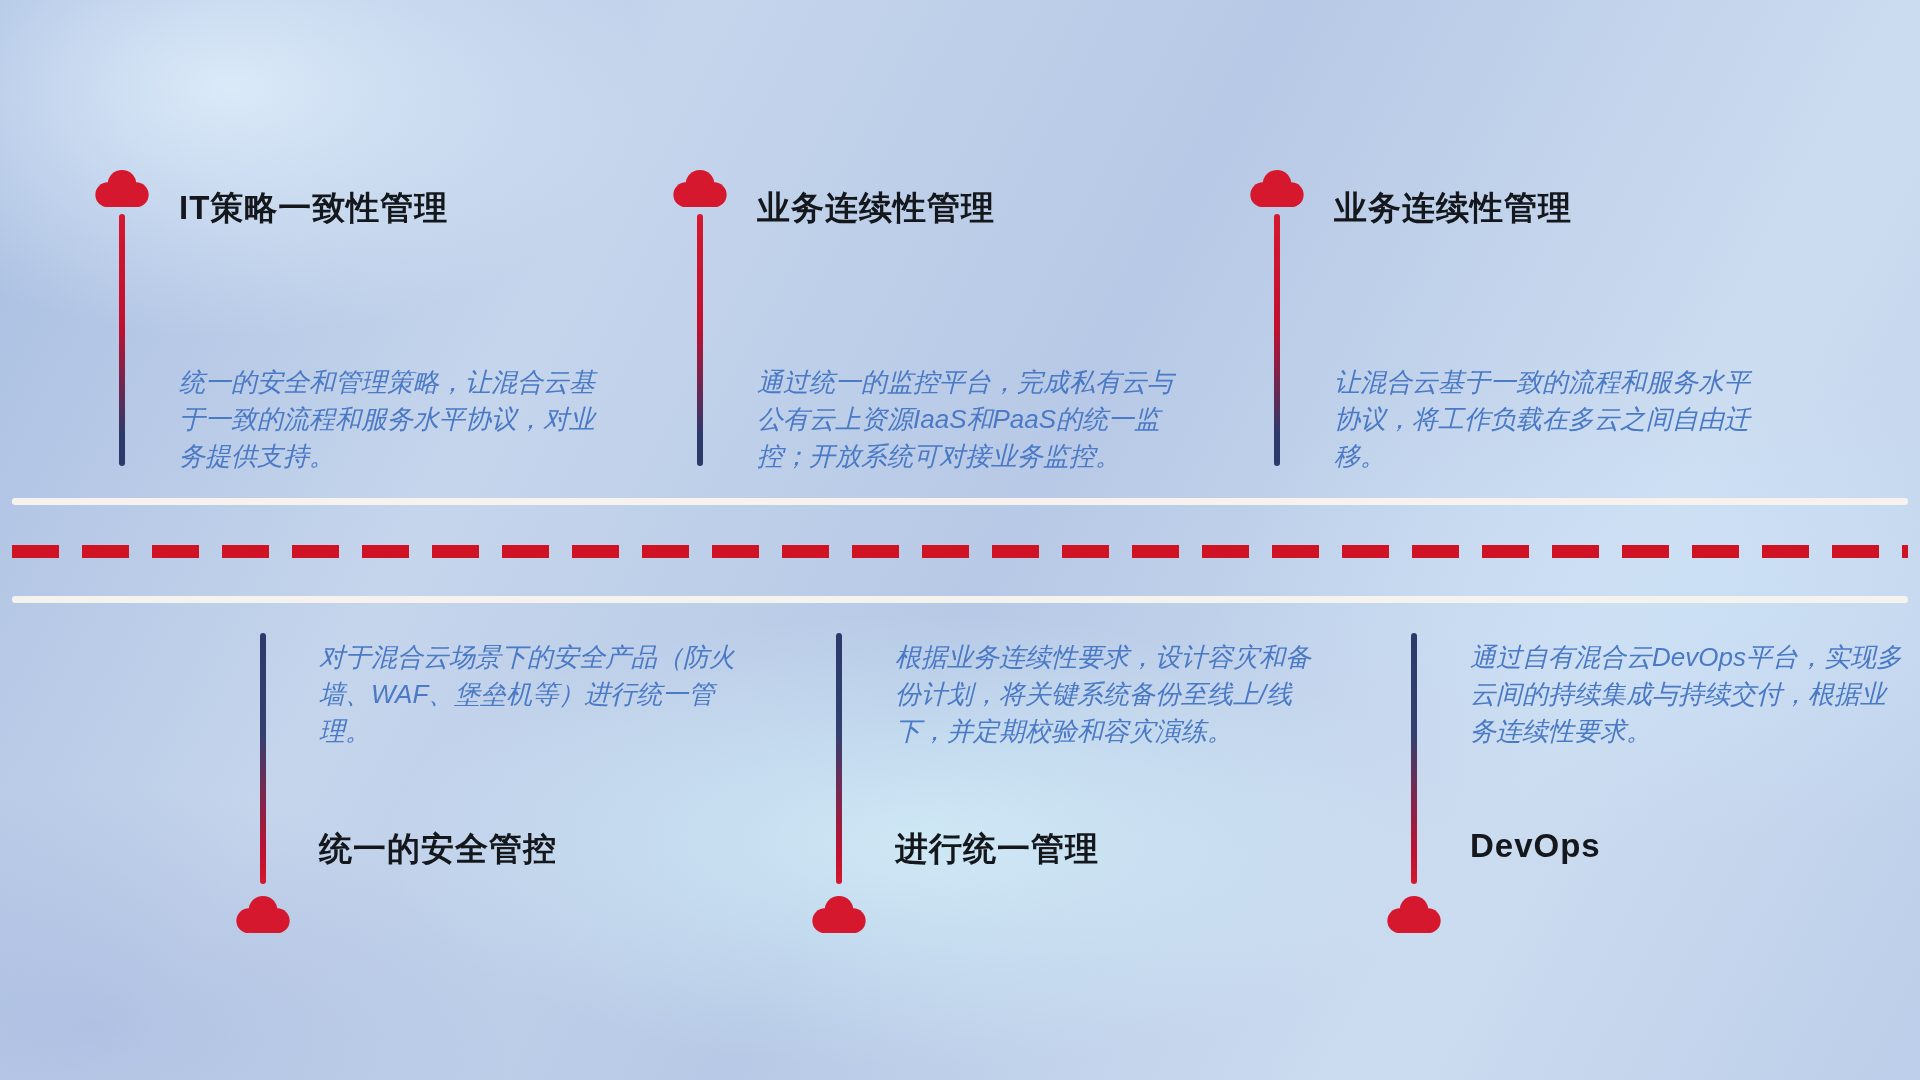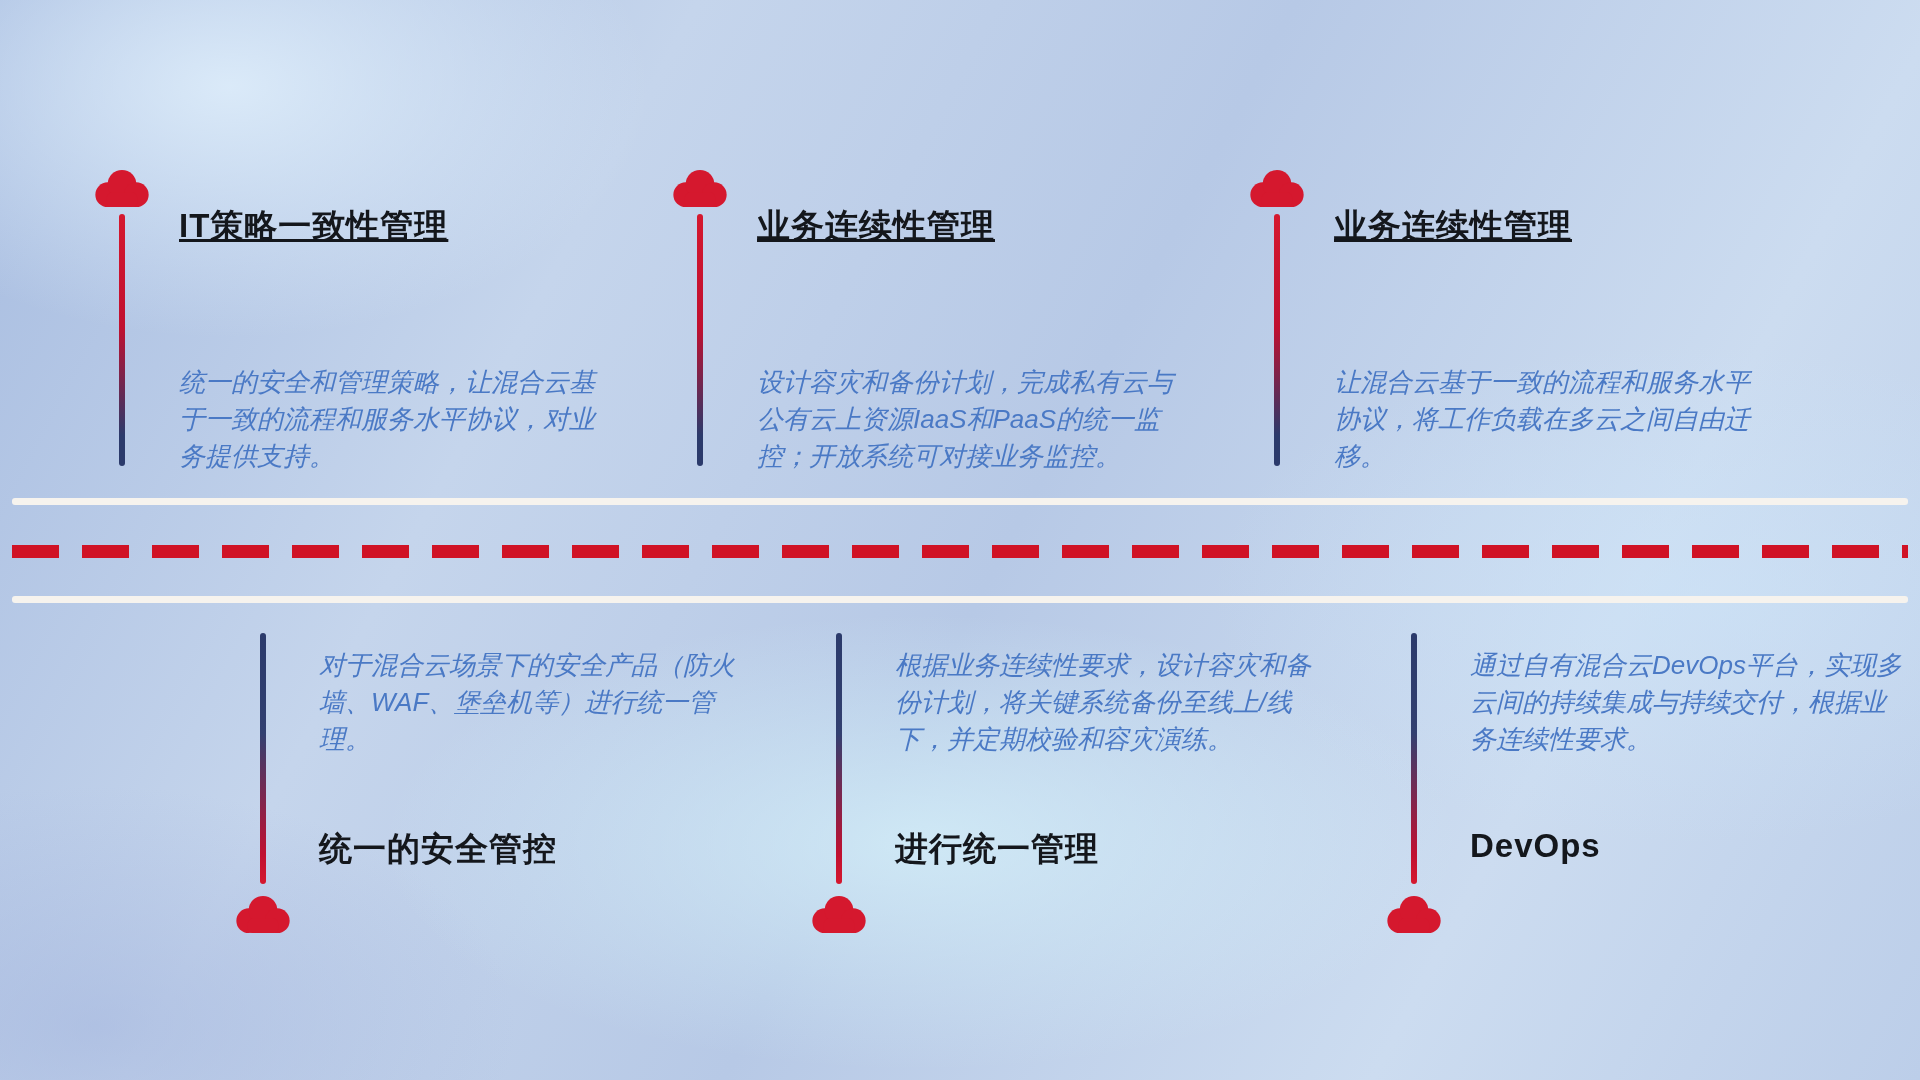--- a/index.html
+++ b/index.html
@@ -39,30 +39,30 @@
   .desc {
     position:absolute; font-size:26px; line-height:37px; color:#4a79c5;font-style:italic;
   }
 
   
   .item.t0 { left:122px;  top:168px; }
   .item.t1 { left:700px;  top:168px; }
   .item.t2 { left:1277px; top:168px; }
   .item.top-row .cloud { left:0; top:0; }
   .item.top-row .stem  { top:46px; height:252px; }
-  .item.top-row .title { left:57px; top:36px;text-decoration:underline; }
+  .item.top-row .title { left:57px; top:18px; }
   .item.top-row .desc  { left:57px; top:196px; width:430px; }
 
   
   .item.b0 { left:263px;  top:633px; }
   .item.b1 { left:839px;  top:633px; }
   .item.b2 { left:1414px; top:633px; }
   .item.bottom-row .stem  { top:0; height:251px; }
   .item.bottom-row .cloud { left:0; top:261px; }
-  .item.bottom-row .desc  { left:56px; top:14px; width:435px; }
+  .item.bottom-row .desc  { left:56px; top:6px; width:435px; }
   .item.bottom-row .title { left:56px; top:194px; }
 </style>
 </head>
 <body>
 
 <div class="road-line top"></div>
 <div class="road-dashes"></div>
 <div class="road-line bottom"></div>
 
 <div class="item top-row t0">
@@ -87,21 +87,21 @@
         <g fill="#d5182e">
       <circle cx="15" cy="28" r="13"></circle>
           <circle cx="30" cy="17" r="15"></circle>
       <circle cx="45" cy="28" r="13"></circle>
           <rect x="14" y="26" width="32" height="15" rx="5"></rect>
     </g>
       </svg>
   </span>
   <span class="stem down"></span>
   <div class="title">业务连续性管理</div>
-  <div class="desc">设计容灾和备份计划，完成私有云与公有云上资源IaaS和PaaS的统一监控；开放系统可对接业务监控。</div>
+  <div class="desc">通过统一的监控平台，完成私有云与公有云上资源IaaS和PaaS的统一监控；开放系统可对接业务监控。</div>
 </div>
 
 <div class="item top-row t2">
   <span class="cloud">
     <svg viewBox="0 0 60 42" width="58" height="40">
         <g fill="#d5182e">
       <circle cx="15" cy="28" r="13"></circle>
           <circle cx="30" cy="17" r="15"></circle>
       <circle cx="45" cy="28" r="13"></circle>
           <rect x="14" y="26" width="32" height="15" rx="5"></rect>

